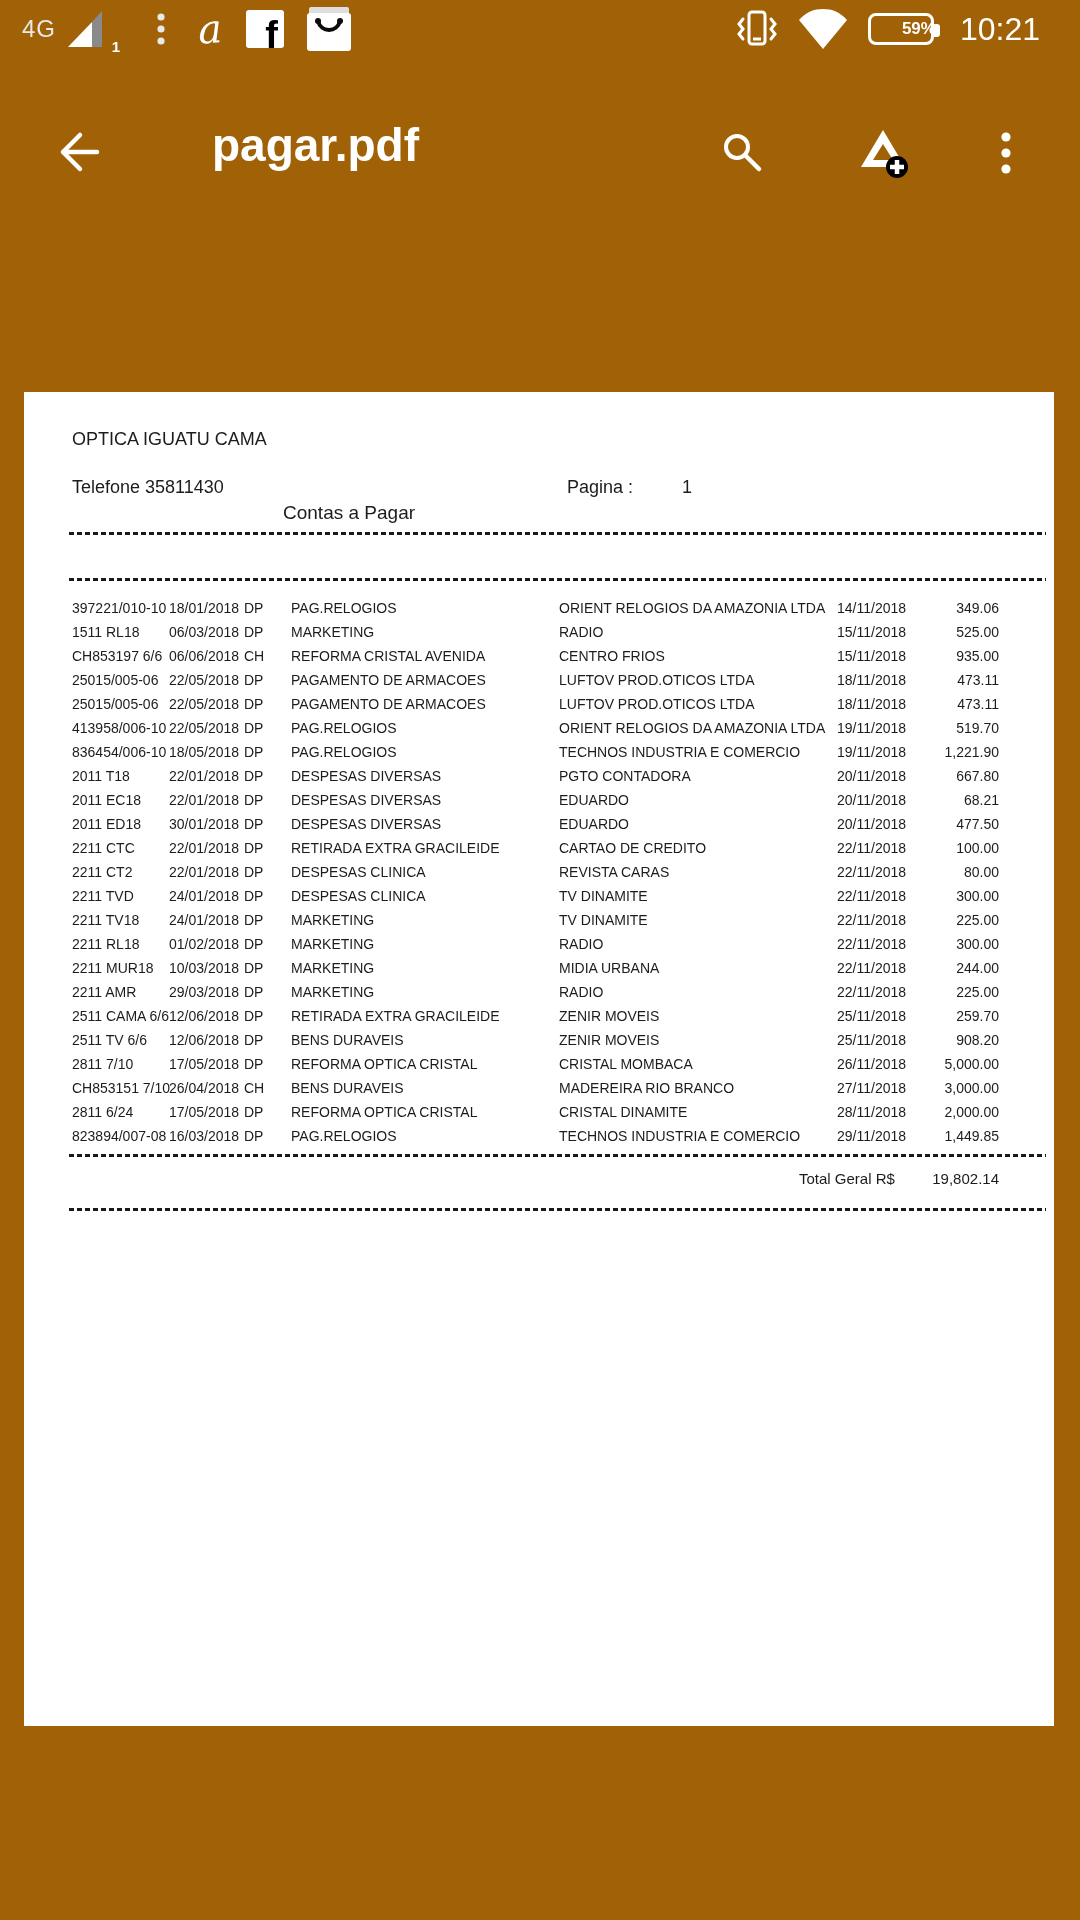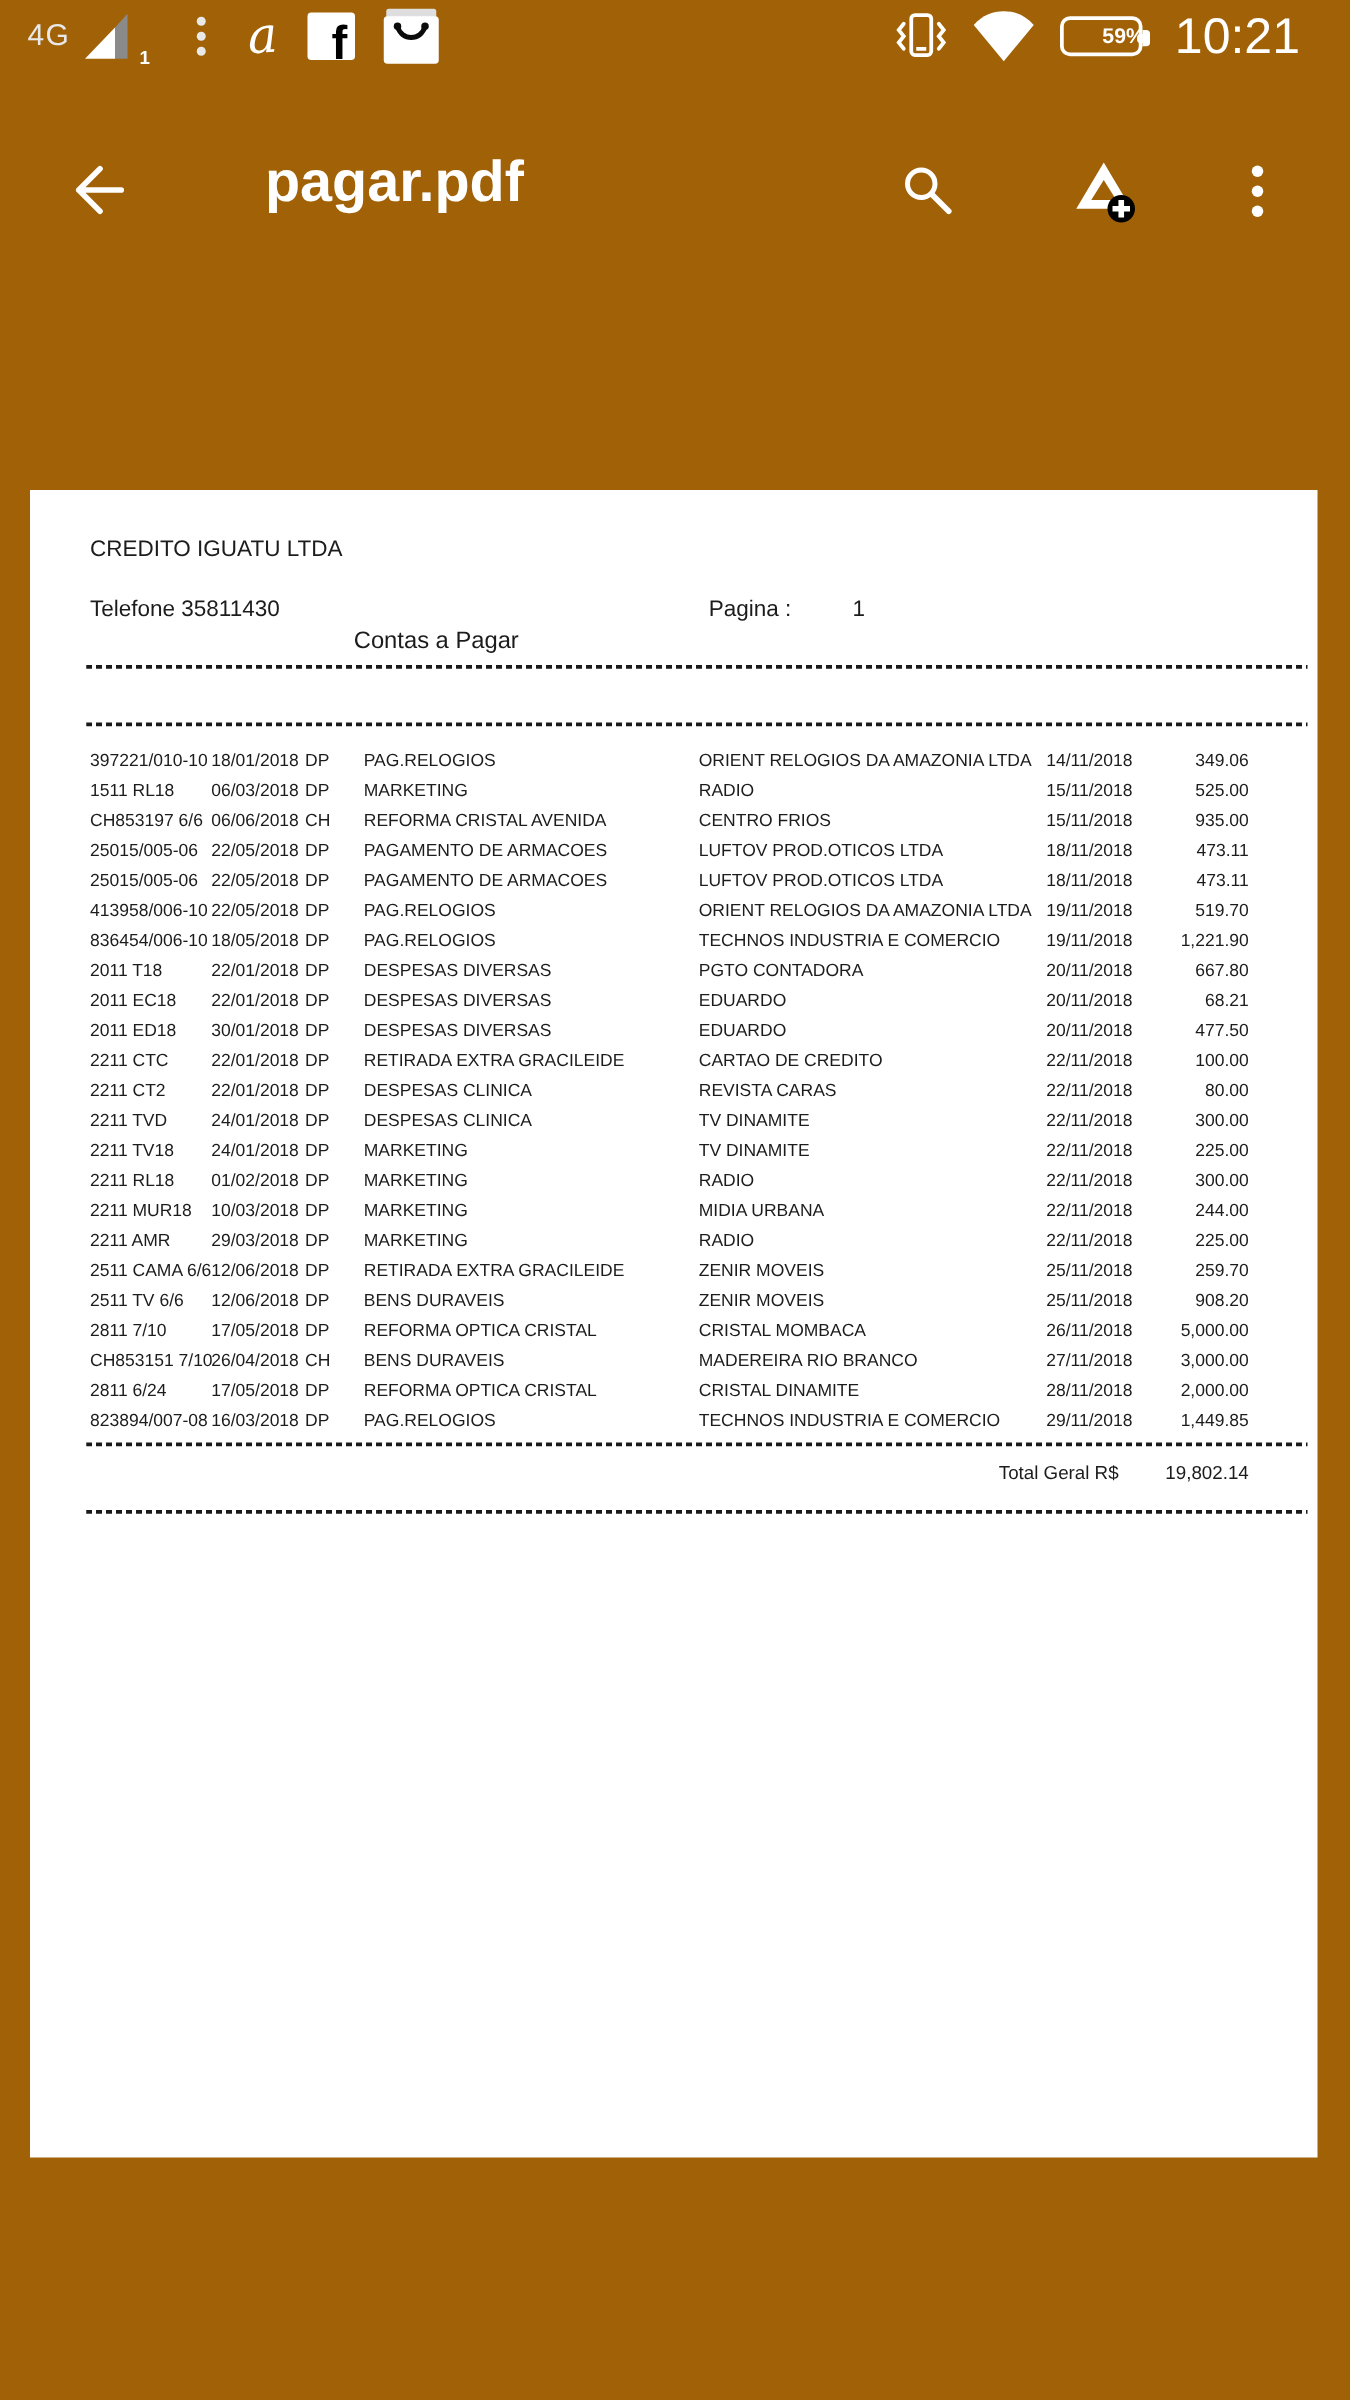--- a/index.html
+++ b/index.html
@@ -23,21 +23,21 @@
         position:relative; overflow:hidden; }
   .fb span { position:absolute; right:6px; bottom:-9px; font-size:38px; font-weight:bold; color:#000; }
   .bag-sp { margin-left:20px; }
   .vib-sp { margin-right:16px; }
   .wifi-sp { margin-right:18px; }
   .battery { position:relative; width:66px; height:32px; border:3px solid #fff; border-radius:8px;
              display:flex; align-items:center; justify-content:center; margin-right:26px; }
   .battery span { font-size:17px; color:#fff; font-weight:bold;margin-left:36px; }
   .battery i { position:absolute; right:-9px; top:8px; width:6px; height:13px; background:#fff;
                border-radius:0 3px 3px 0; }
-  .sb-time { font-size:40px; font-weight:400; color:#fff; }
+  .sb-time { font-size:32px; font-weight:400; color:#fff; }
 
   
   .toolbar { position:absolute; top:90px; left:0; width:1080px; height:130px; }
   .tb-btn { position:absolute; background:none; border:none; padding:0; cursor:pointer; }
   .tb-back { left:52px; top:36px; }
   .tb-title { position:absolute; left:212px; top:28px; font-size:46px; font-weight:700;
               color:#fff; letter-spacing:0; }
   .tb-search { left:718px; top:38px; }
   .tb-drive { left:858px; top:36px; }
   .tb-more { left:1000px; top:40px; }
@@ -143,21 +143,21 @@
     <button class="tb-btn tb-more">
       <svg width="12" height="46" viewBox="0 0 12 46">
         <circle cx="6" cy="7" r="4.6" fill="#fff"></circle>
           <circle cx="6" cy="23" r="4.6" fill="#fff"></circle>
           <circle cx="6" cy="39" r="4.6" fill="#fff"></circle>
       </svg>
     </button>
   </div>
 
   <div class="pdf-page">
-    <div class="abs hdr-line hl1">CREDITO IGUATU LTDA</div>
+    <div class="abs hdr-line hl1">OPTICA IGUATU CAMA</div>
     <div class="abs hdr-line hl3">
       <span>Telefone 35811430</span>
       <span class="pagina-lbl">Pagina :</span>
       <span class="pagina-num">1</span>
     </div>
     <div class="abs report-title">Contas a Pagar</div>
 
     <div class="abs dash dash1"></div>
 
 

